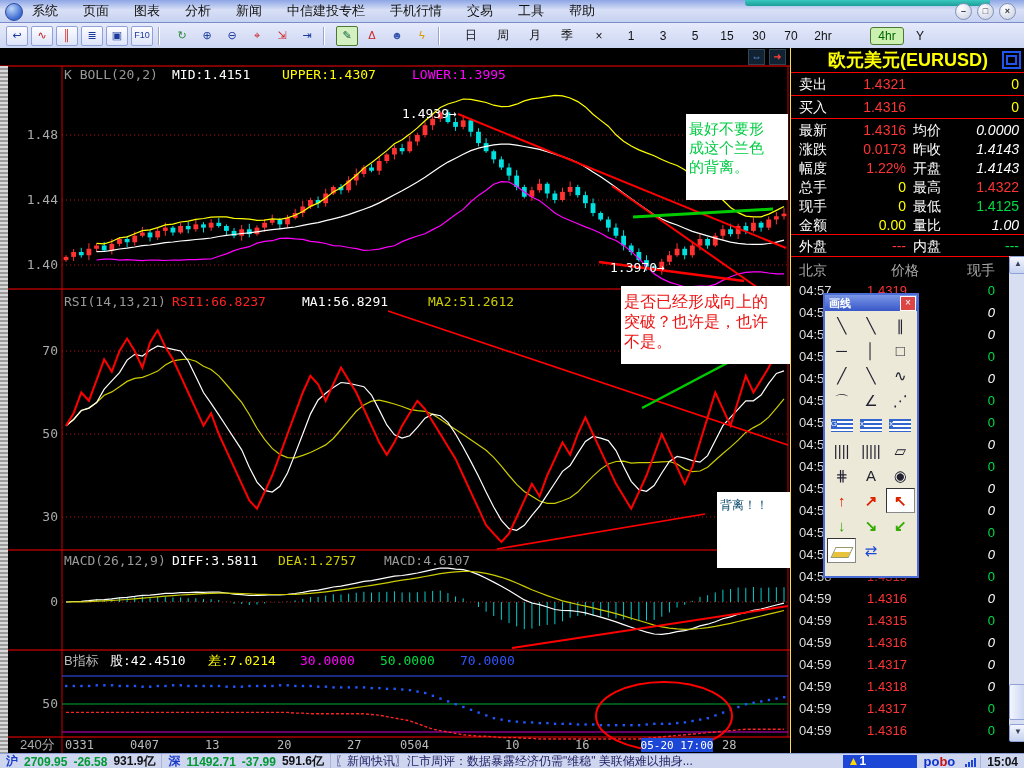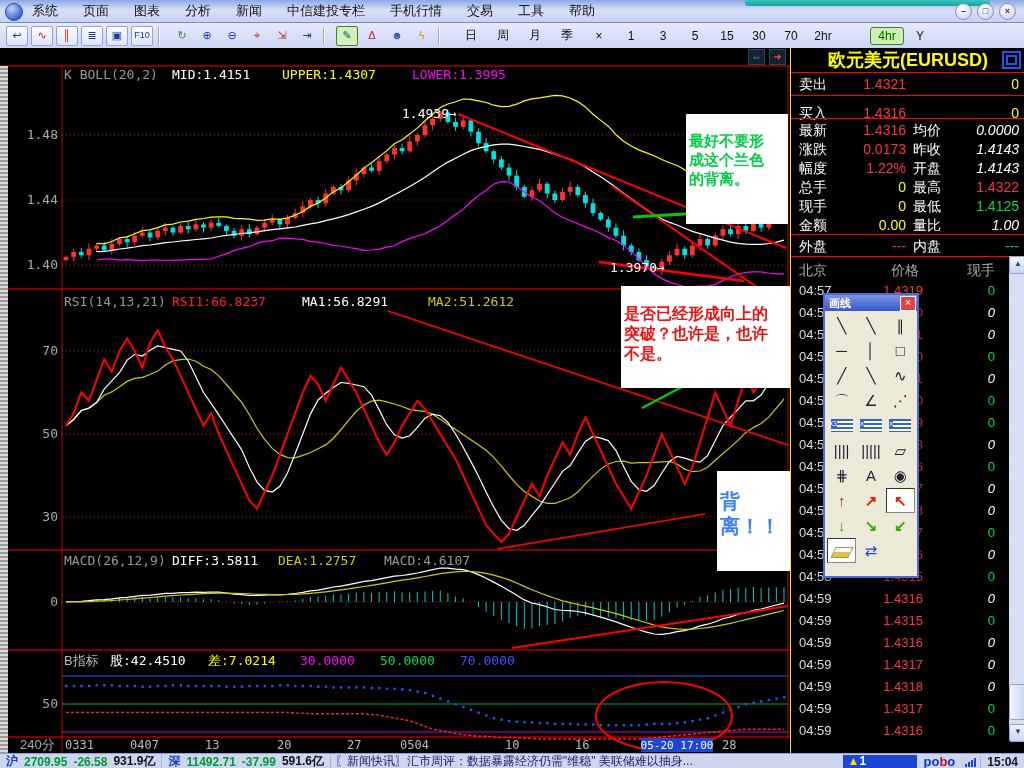--- a/index.html
+++ b/index.html
@@ -36,43 +36,43 @@
   #chart-region{position:absolute;left:0;top:48px;width:790px;height:705px;background:#000;}
   #chart-titlebar{position:absolute;left:0;top:0;width:790px;height:18px;color:#eee;font-size:12px;
     padding-left:4px;line-height:17px;}
   #chart-mini-btns{position:absolute;right:4px;top:1px;display:flex;gap:4px;}
   .cmb{width:15px;height:14px;font-size:10px;line-height:13px;text-align:center;border:1px solid #345;
     background:#123;color:#6af;}
   .cmb.red{color:#f43;}
   #leftstrip{position:absolute;left:0;top:18px;width:8px;height:687px;
     background:repeating-linear-gradient(180deg,#d8d8d8 0 2px,#9a9a9a 2px 4px);}
   #csvg{position:absolute;left:0;top:0;}
-  .ann{position:absolute;background:#ffffff;font-weight:bold;white-space:pre-line;padding:18px 3px;line-height:1.25;}
+  .ann{position:absolute;background:#ffffff;font-weight:normal;white-space:pre-line;padding:6px 3px;line-height:1.25;}
   #ann1{left:686px;top:66px;width:96px;height:74px;color:#00cc44;font-size:15px;}
   #ann2{left:621px;top:238px;width:168px;height:66px;color:#ee1111;font-size:16px;}
-  #ann3{left:717px;top:423px;width:76px;height:64px;color:#3b82f6;font-size:20px;}
+  #ann3{left:717px;top:444px;width:76px;height:64px;color:#0c4a6e;font-size:12px;}
   
   #quote-panel{position:absolute;left:790px;top:48px;width:234px;height:705px;background:#000;border-left:1px solid #fde047;}
   #qtitle{position:absolute;left:0;top:0;width:234px;height:24px;text-align:center;color:#ffff00;
     font-size:18px;font-weight:bold;line-height:24px;}
   #qicon{position:absolute;right:4px;top:3px;width:15px;height:14px;border:2px solid #2255ee;background:#000;}
   #qicon:before{content:"";position:absolute;left:2px;top:2px;width:7px;height:6px;border:2px solid #2255ee;}
   .qsep{position:absolute;left:0;width:234px;height:0;border-top:1px solid #ff0000;}
   .qrow{position:absolute;left:0;width:234px;height:20px;font-size:14px;line-height:20px;color:#fff;}
   .qrow .lab{position:absolute;left:8px;}
   .qrow .lab2{position:absolute;left:122px;}
   .qrow .v1{position:absolute;left:40px;width:75px;text-align:right;}
   .qrow .v2{position:absolute;right:6px;width:75px;text-align:right;}
   .qrow .vq{position:absolute;right:6px;}
   .red{color:#ff3434;} .yellow{color:#ffff00;} .green{color:#00dd44;} .white{color:#ffffff;font-style:italic;}
   #list-header{position:absolute;left:0;top:212px;width:218px;height:20px;color:#aaa;font-size:14px;line-height:20px;}
   #ticklist{position:absolute;left:0;top:232px;width:218px;height:460px;overflow:hidden;}
   .trow{height:22px;font-size:13px;line-height:22px;position:relative;}
   .trow .tt{position:absolute;left:8px;color:#ddd;}
-  .trow .tp{position:absolute;left:60px;width:72px;text-align:right;color:#ff3434;}
+  .trow .tp{position:absolute;left:60px;width:72px;text-align:center;color:#ff3434;}
   .trow .tv{position:absolute;right:14px;}
   
   #sbar{position:absolute;right:0;top:208px;width:16px;height:484px;background:#d9dff2;}
   .sbtn{position:absolute;left:0;width:16px;height:16px;background:linear-gradient(#f4f6ff,#c6d2f0);
     border:1px solid #8fa2d8;border-radius:2px;font-size:8px;text-align:center;line-height:14px;color:#345;}
   #sthumb{position:absolute;left:0;top:428px;width:16px;height:34px;background:linear-gradient(90deg,#f4f6ff,#c6d2f0);
     border:1px solid #8fa2d8;border-radius:2px;}
   
   #drawwin{position:absolute;left:823px;top:293px;width:92px;height:281px;border:2px solid #4a6cd4;
     background:#ece9d8;box-shadow:2px 2px 4px rgba(0,0,0,.5);}
@@ -651,21 +651,21 @@
   <div id="quote-panel">
     <div id="qtitle">欧元美元(EURUSD)</div>
     <div id="qicon"></div>
     <div class="qsep" style="top:24px"></div>
     <div class="qrow" style="top:26px">
       <span class="lab">卖出</span>
       <span class="v1 red">1.4321</span>
       <span class="vq yellow">0</span>
     </div>
     <div class="qsep" style="top:47px"></div>
-    <div class="qrow" style="top:55px">
+    <div class="qrow" style="top:49px">
       <span class="lab">买入</span>
       <span class="v1 red">1.4316</span>
       <span class="vq yellow">0</span>
     </div>
     <div class="qsep" style="top:70px"></div>
     <div id="qrows">
         <div class="qrow" style="top: 72px;">
           <span class="lab">最新</span>
           <span class="v1 red">1.4316</span>
           <span class="lab2">均价</span>

